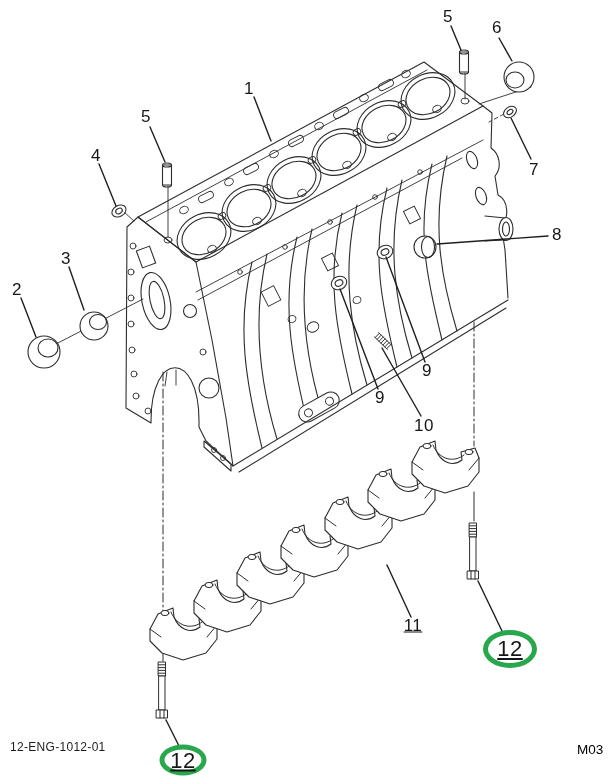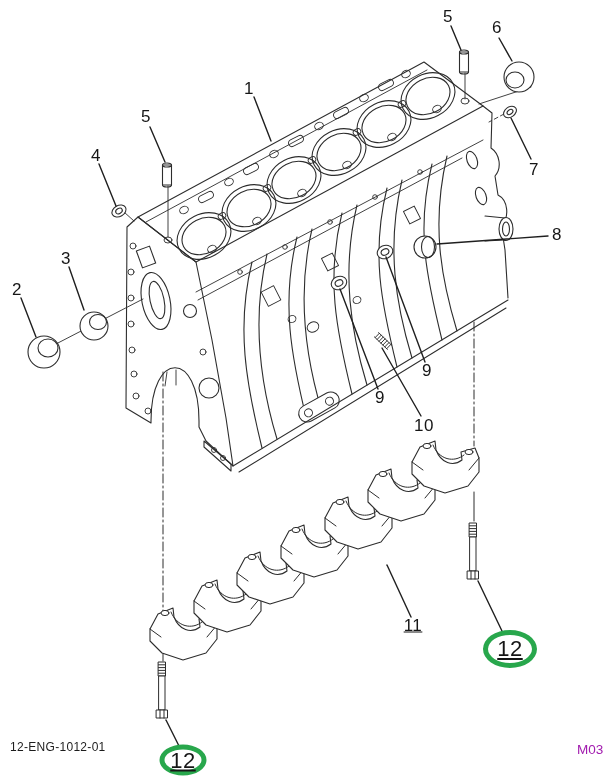--- a/index.html
+++ b/index.html
@@ -16,21 +16,21 @@
   }
   .callout.circled{
     box-sizing:border-box;border:5px solid var(--hl,#28a74c);border-radius:50%;
     display:flex;align-items:center;justify-content:center;
     background:#ffffff;font-size:22px;text-decoration:underline;
   }
   .doc-id{
     position:absolute;left:10px;top:740px;font-size:12px;color:#1c1c1c;letter-spacing:.3px;
   }
   .sheet{
-    position:absolute;left:577px;top:742px;font-size:13.5px;color:#a21caf;
+    position:absolute;left:577px;top:742px;font-size:13.5px;color:#000000;
   }
 </style>
 </head>
 <body>
 
 <div class="stage">
 
 <svg width="610" height="777" viewBox="0 0 610 777">
   <defs>
     <g id="cap">

